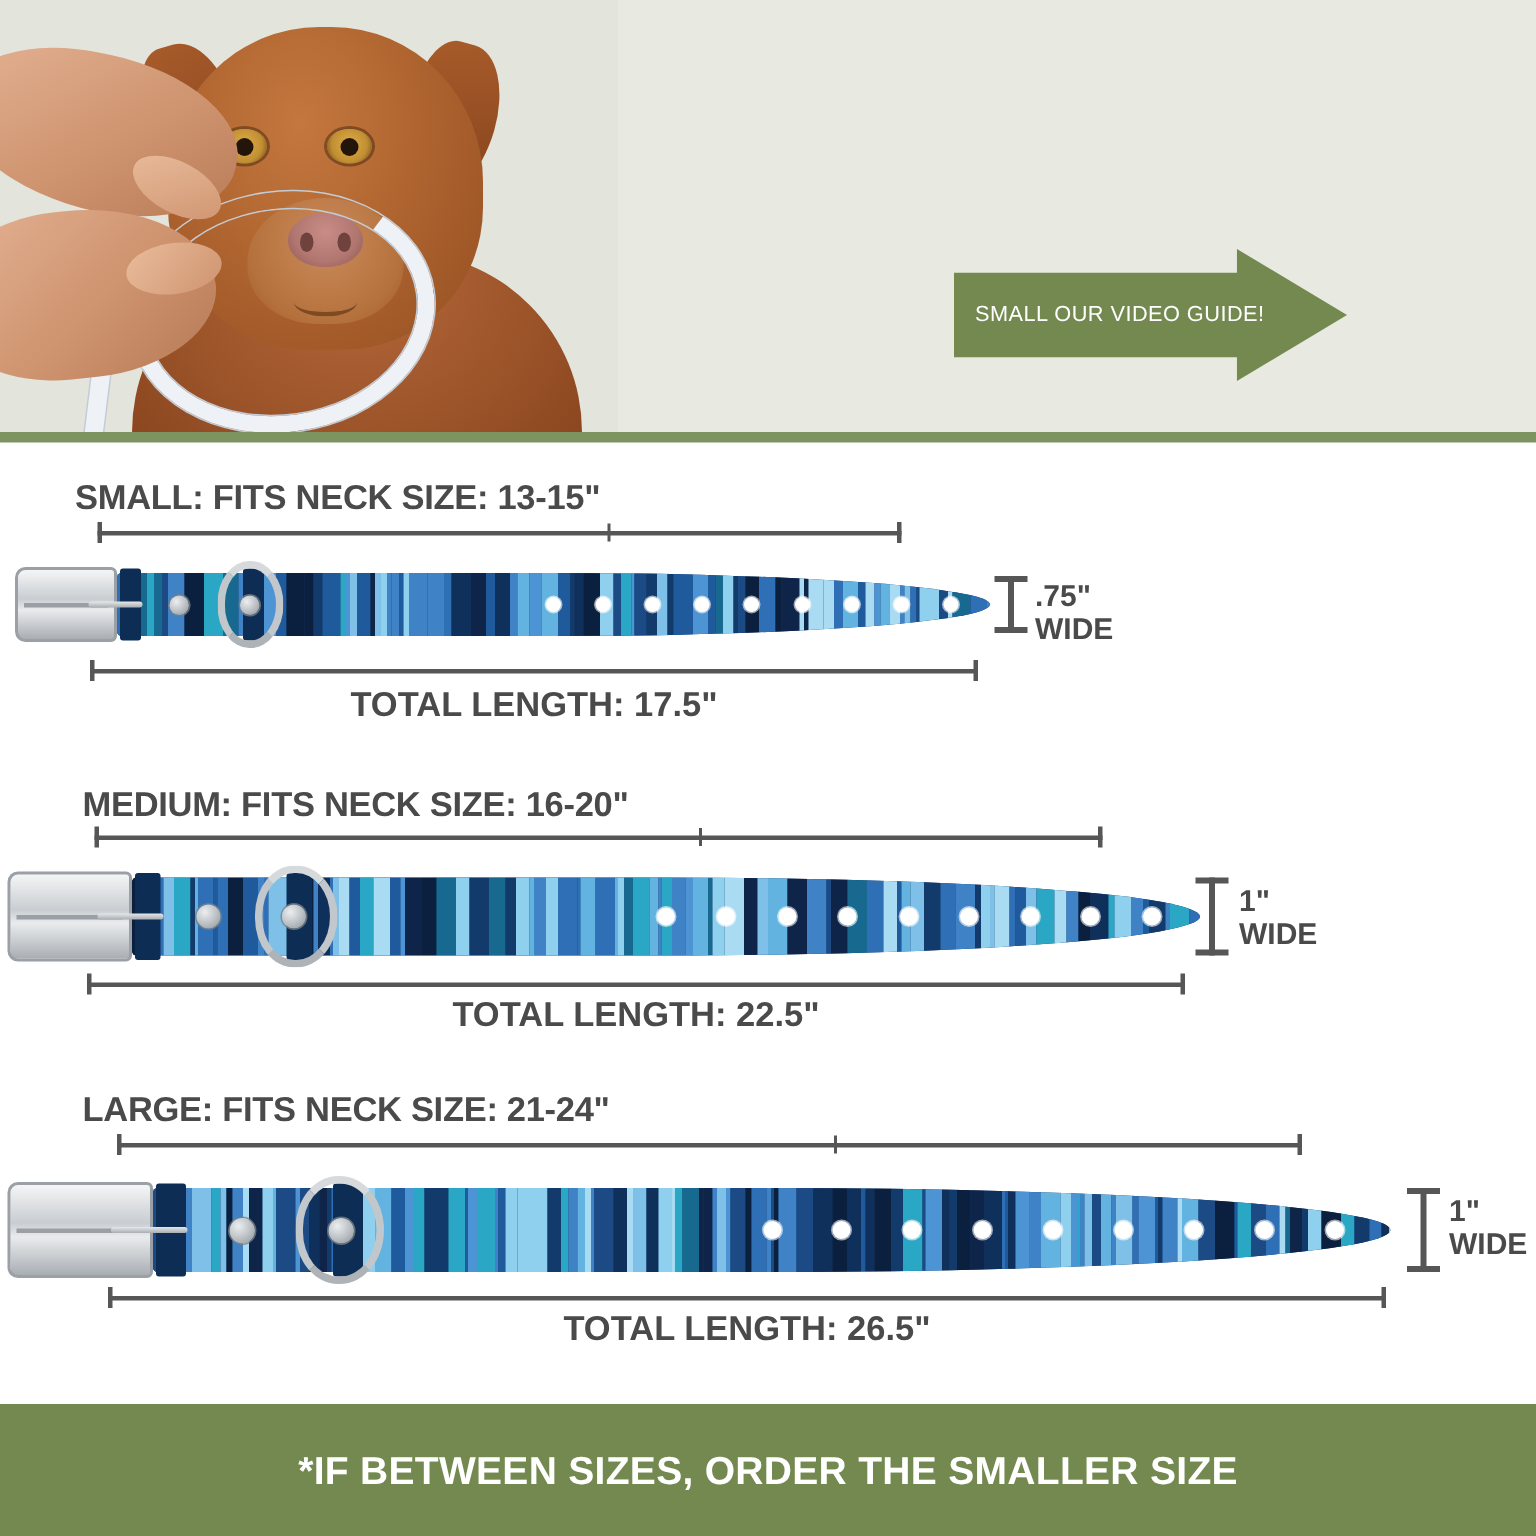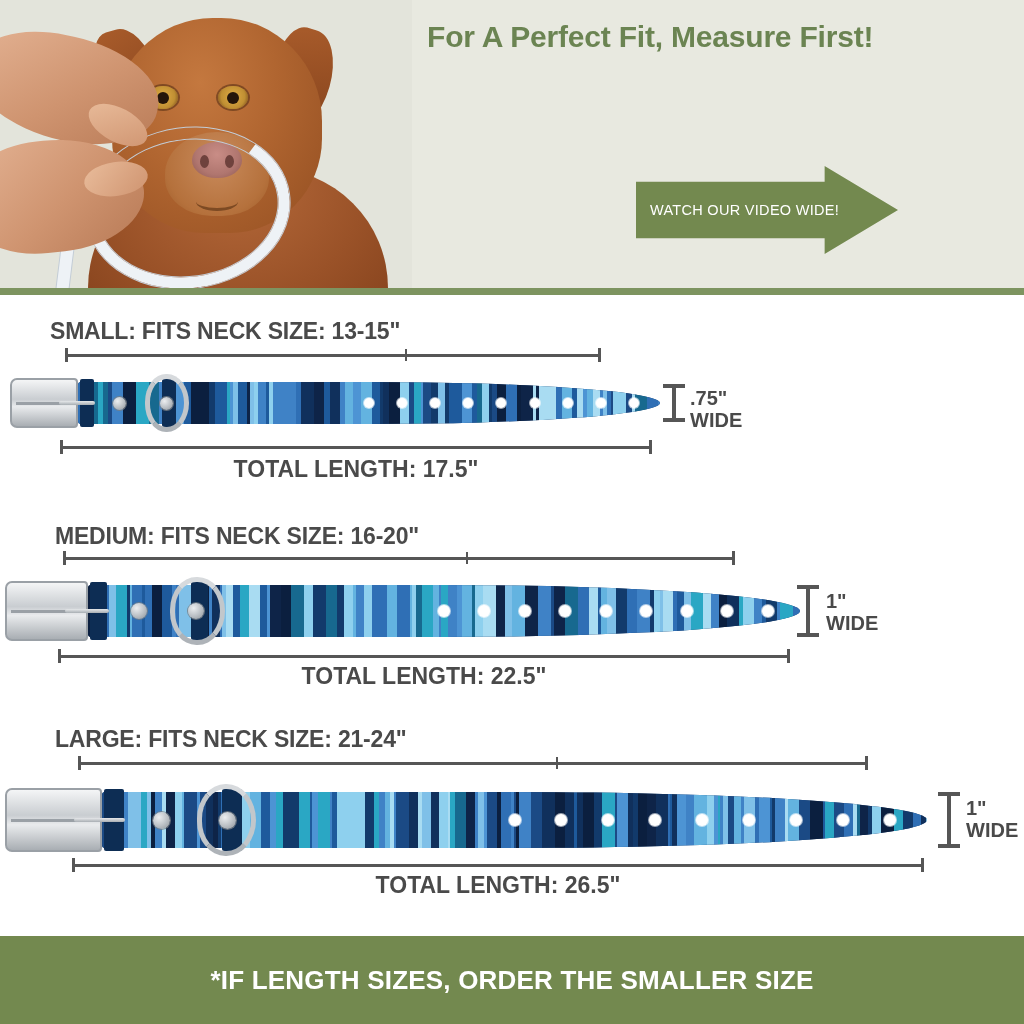--- a/index.html
+++ b/index.html
@@ -370,25 +370,24 @@
     <div class="dog-mouth"></div>
     <div class="tape"></div>
     <div class="tape-tail"></div>
     <div class="hand hand-upper"></div>
     <div class="hand hand-lower"></div>
     <div class="finger f1"></div>
     <div class="finger f2"></div>
   </div>
 
   <div class="header-text">
-    <h1 class="header-title">For A Perfect Fit, Measure First!</h1>
   </div>
 
   <div class="video-arrow">
-    <span class="video-arrow-label">WATCH OUR VIDEO WIDE!</span>
+    <span class="video-arrow-label">SMALL OUR VIDEO GUIDE!</span>
   </div>
 </div>
 <div class="header-divider"></div>
 
 <div id="sizes-root">
     <div class="size-section" style="top: 318px;">
       <div class="size-title" style="left: 50px; top: 0px;">SMALL:  FITS NECK SIZE: 13-15"</div>
       <div class="bracket" style="left: 65px; top: 30px; width: 536px;">
         <div class="bar"></div>
         <div class="cap start"></div>
@@ -818,14 +817,14 @@
         <div class="serif bottom"></div>
       </div>
       <div class="width-label" style="left: 966px; top: 72px;">
         <div>1"</div>
         <div>WIDE</div>
       </div>
     </div>
   </div>
 
 <div class="footer">
-  <span class="footer-text">*IF LENGTH SIZES, ORDER THE SMALLER SIZE</span>
+  <span class="footer-text">*IF BETWEEN SIZES, ORDER THE SMALLER SIZE</span>
 </div>
 
 </body></html>

